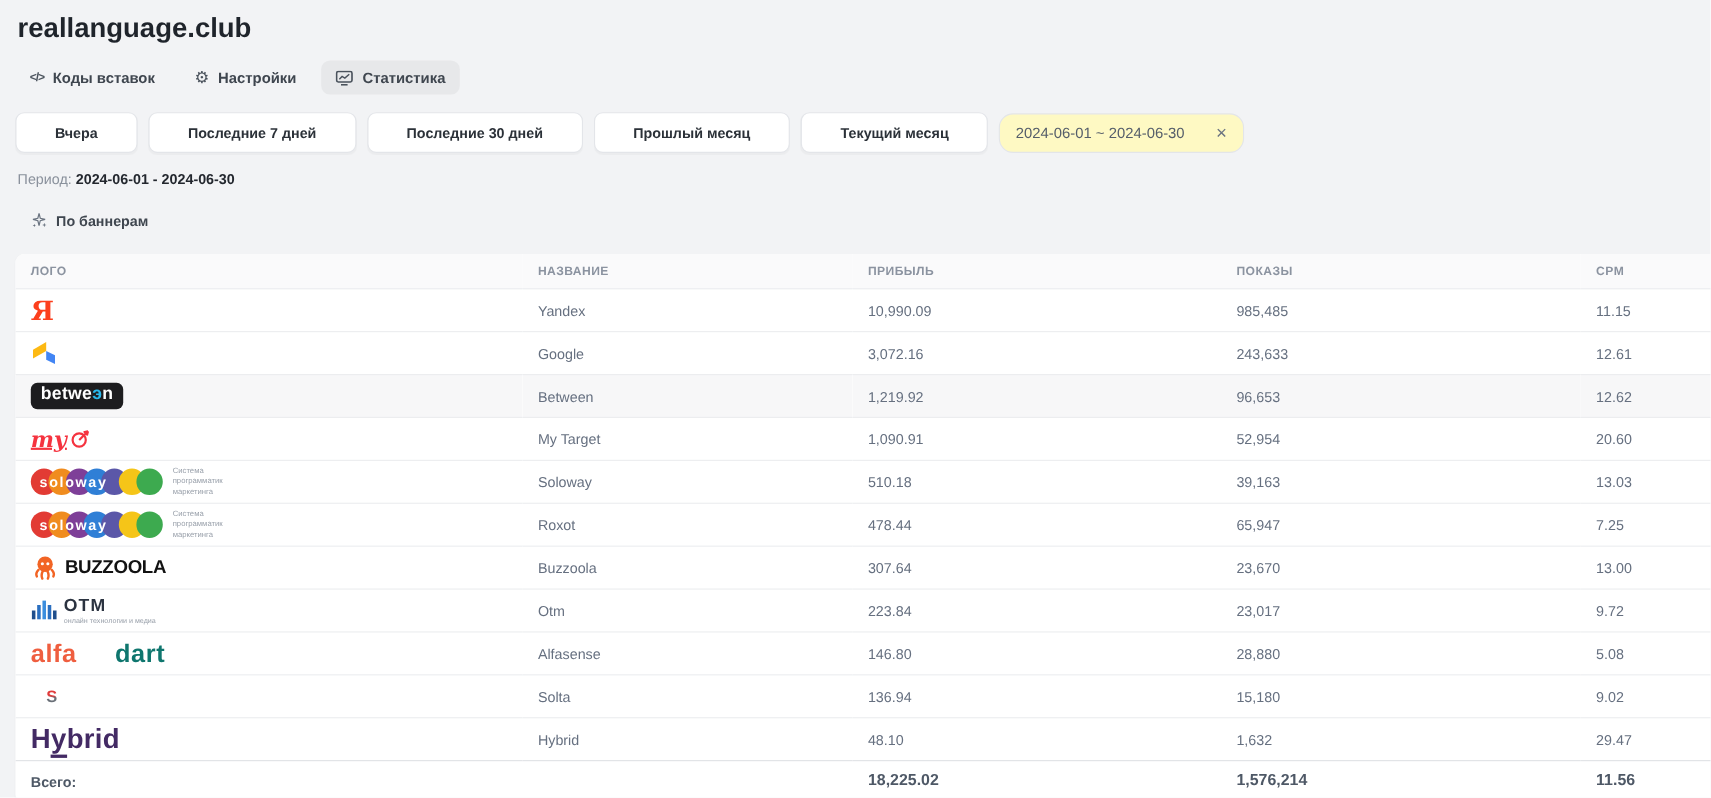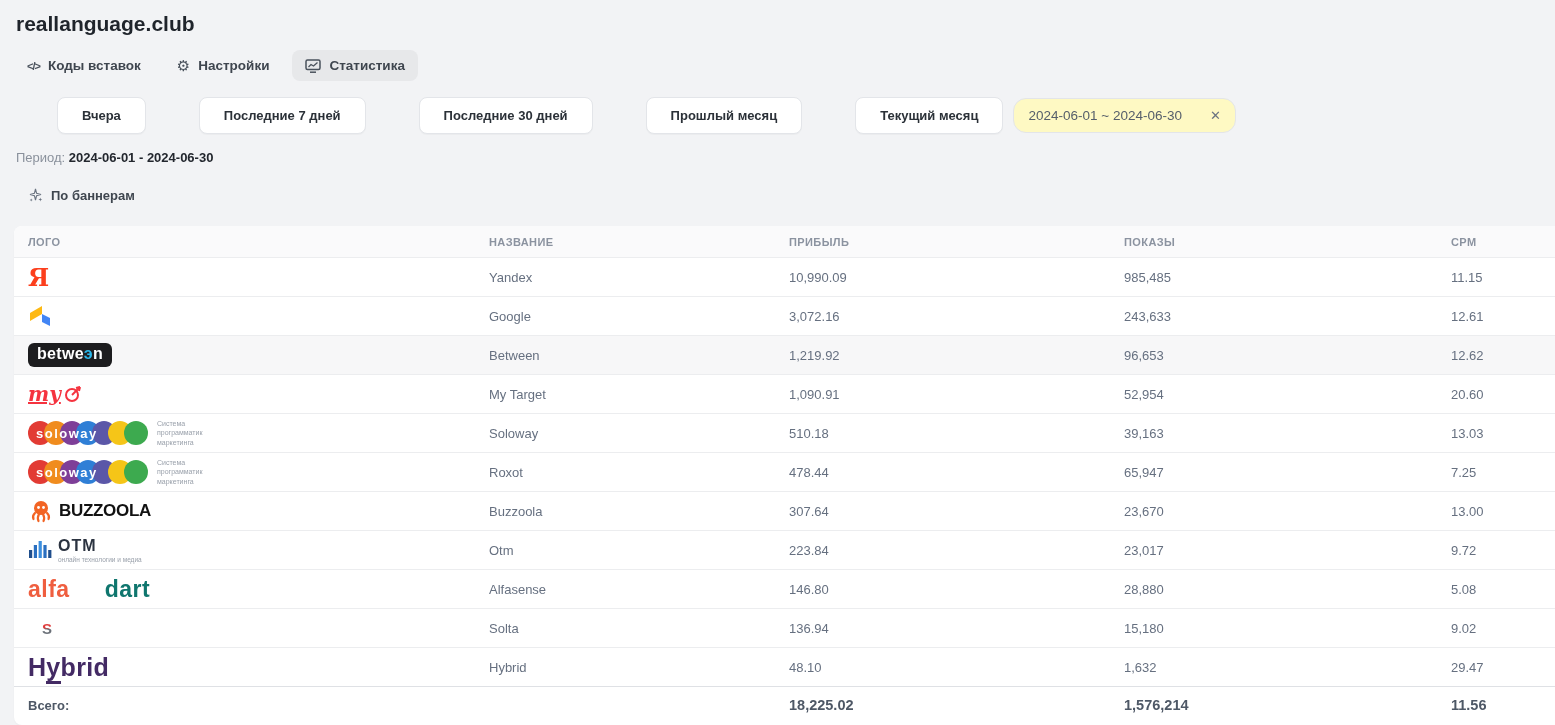--- a/index.html
+++ b/index.html
@@ -5,37 +5,37 @@
   * { box-sizing: border-box; }
   html,body { margin:0; padding:0; }
   body {
     width:1555px; height:725px; overflow:hidden;
     background:#f2f3f5;
     font-family:"Liberation Sans","DejaVu Sans",sans-serif;
     color:#23272e;
   }
   .page { padding:8px 0 0 14px; }
 
-  .site-title { font-size:21px; font-weight:bold; color:#1f242b; padding:4px 2px 2px 2px; }
+  .site-title { font-size:25px; font-weight:bold; color:#1f242b; padding:4px 2px 2px 2px; }
 
   
   .tabs { display:flex; align-items:center; gap:10px; margin-top:12px; }
   .tab { display:flex; align-items:center; gap:8px; padding:8px 13px; border-radius:8px;
          font-size:13.5px; font-weight:600; color:#3f464f; cursor:pointer; }
   .tab.active { background:#e7e8ea; }
   .tab .ticon { display:inline-flex; align-items:center; color:#4a525c; }
   .code-glyph { font-size:11px; font-weight:bold; letter-spacing:-1px; }
   .gear-glyph { font-size:15px; line-height:1; }
 
   
   .filters { display:flex; align-items:center; gap:10px; margin-top:16px; }
-  .fbtn { background:#fff; border:1px solid #e3e5e9; border-radius:8px; padding:10px 24px;
+  .fbtn { background:#fff; border:1px solid #e3e5e9; border-radius:8px; padding:10px 35px;
           font-size:13px; font-weight:bold; color:#2b3138; cursor:pointer;
           box-shadow:0 1px 1px rgba(20,25,35,.03); white-space:nowrap;
-          font-family:"Liberation Sans","DejaVu Sans",sans-serif;margin-left:43px; }
+          font-family:"Liberation Sans","DejaVu Sans",sans-serif; }
   .daterange { background:#fef9c3; border:1px solid #e3e5e9; border-radius:13px; padding:9px 14px;
           display:flex; align-items:center; gap:28px; font-size:13.5px; color:#555e6a; cursor:pointer; }
   .daterange .clear { color:#6a7380; font-size:13px; cursor:pointer; }
 
   
   .period { margin:16px 2px 2px; font-size:13px; }
   .period .plabel { color:#8a919c; }
   .period .pvalue { font-weight:bold; color:#23272e; }
 
   

